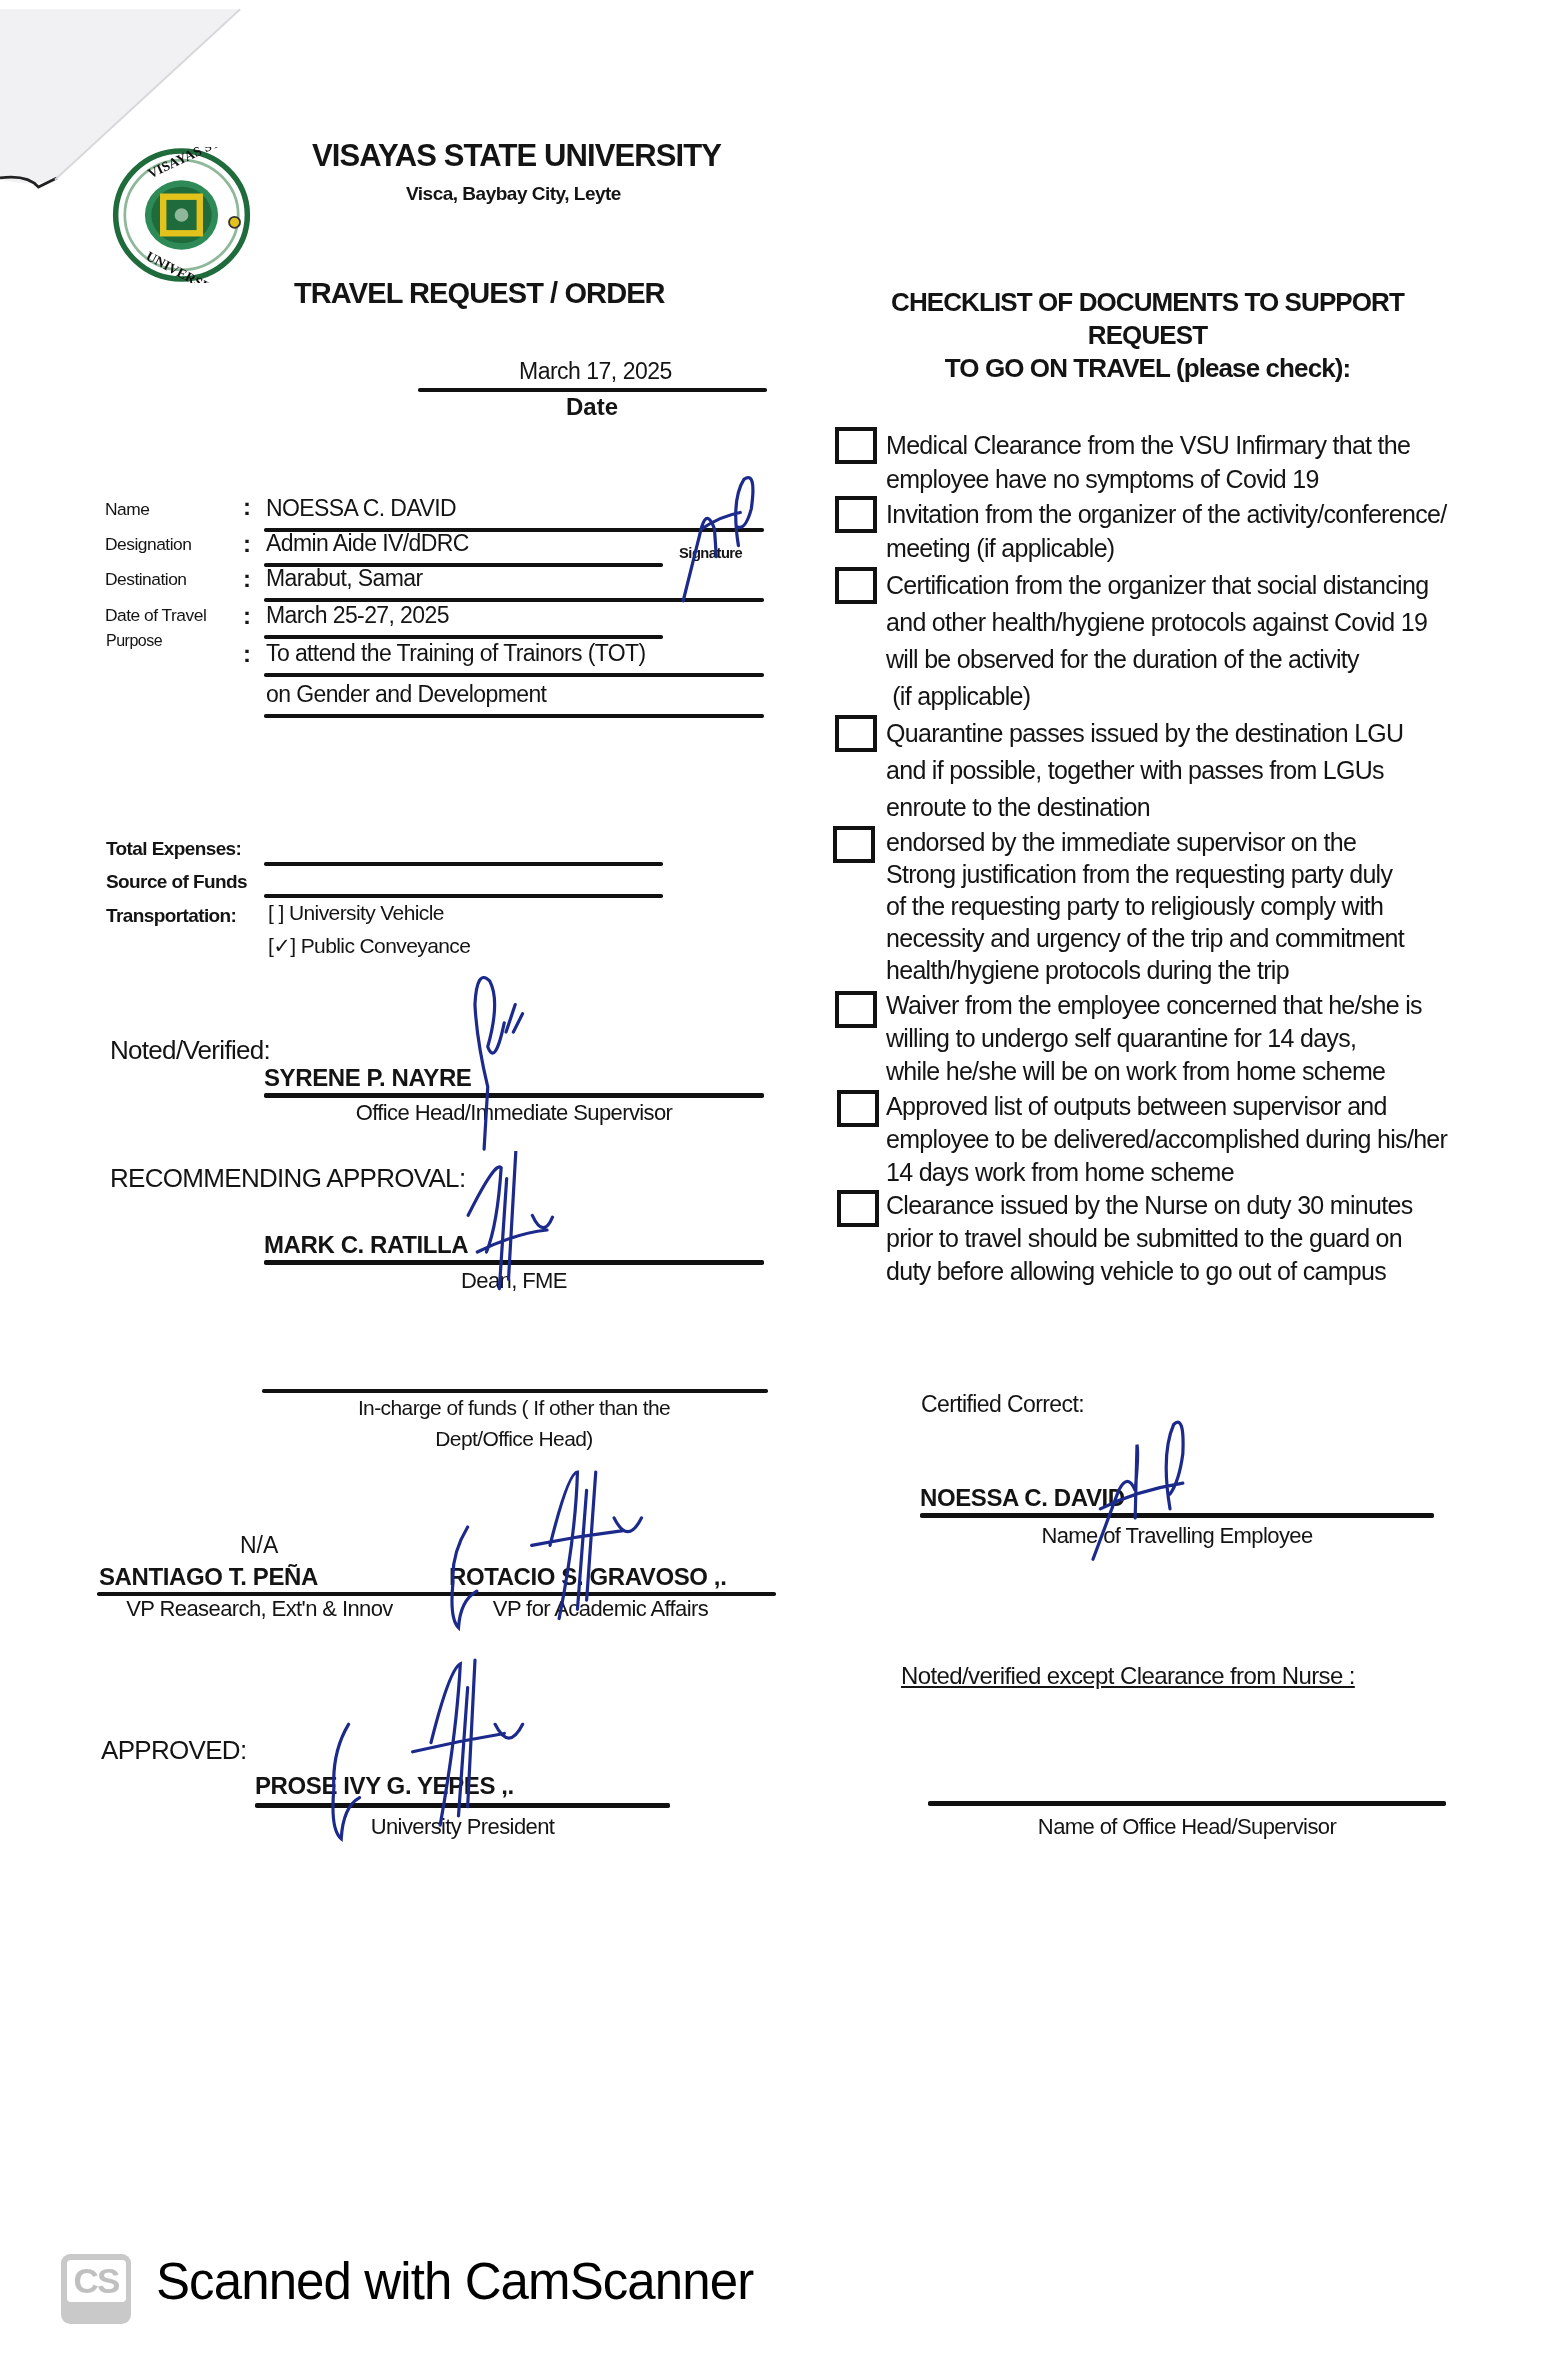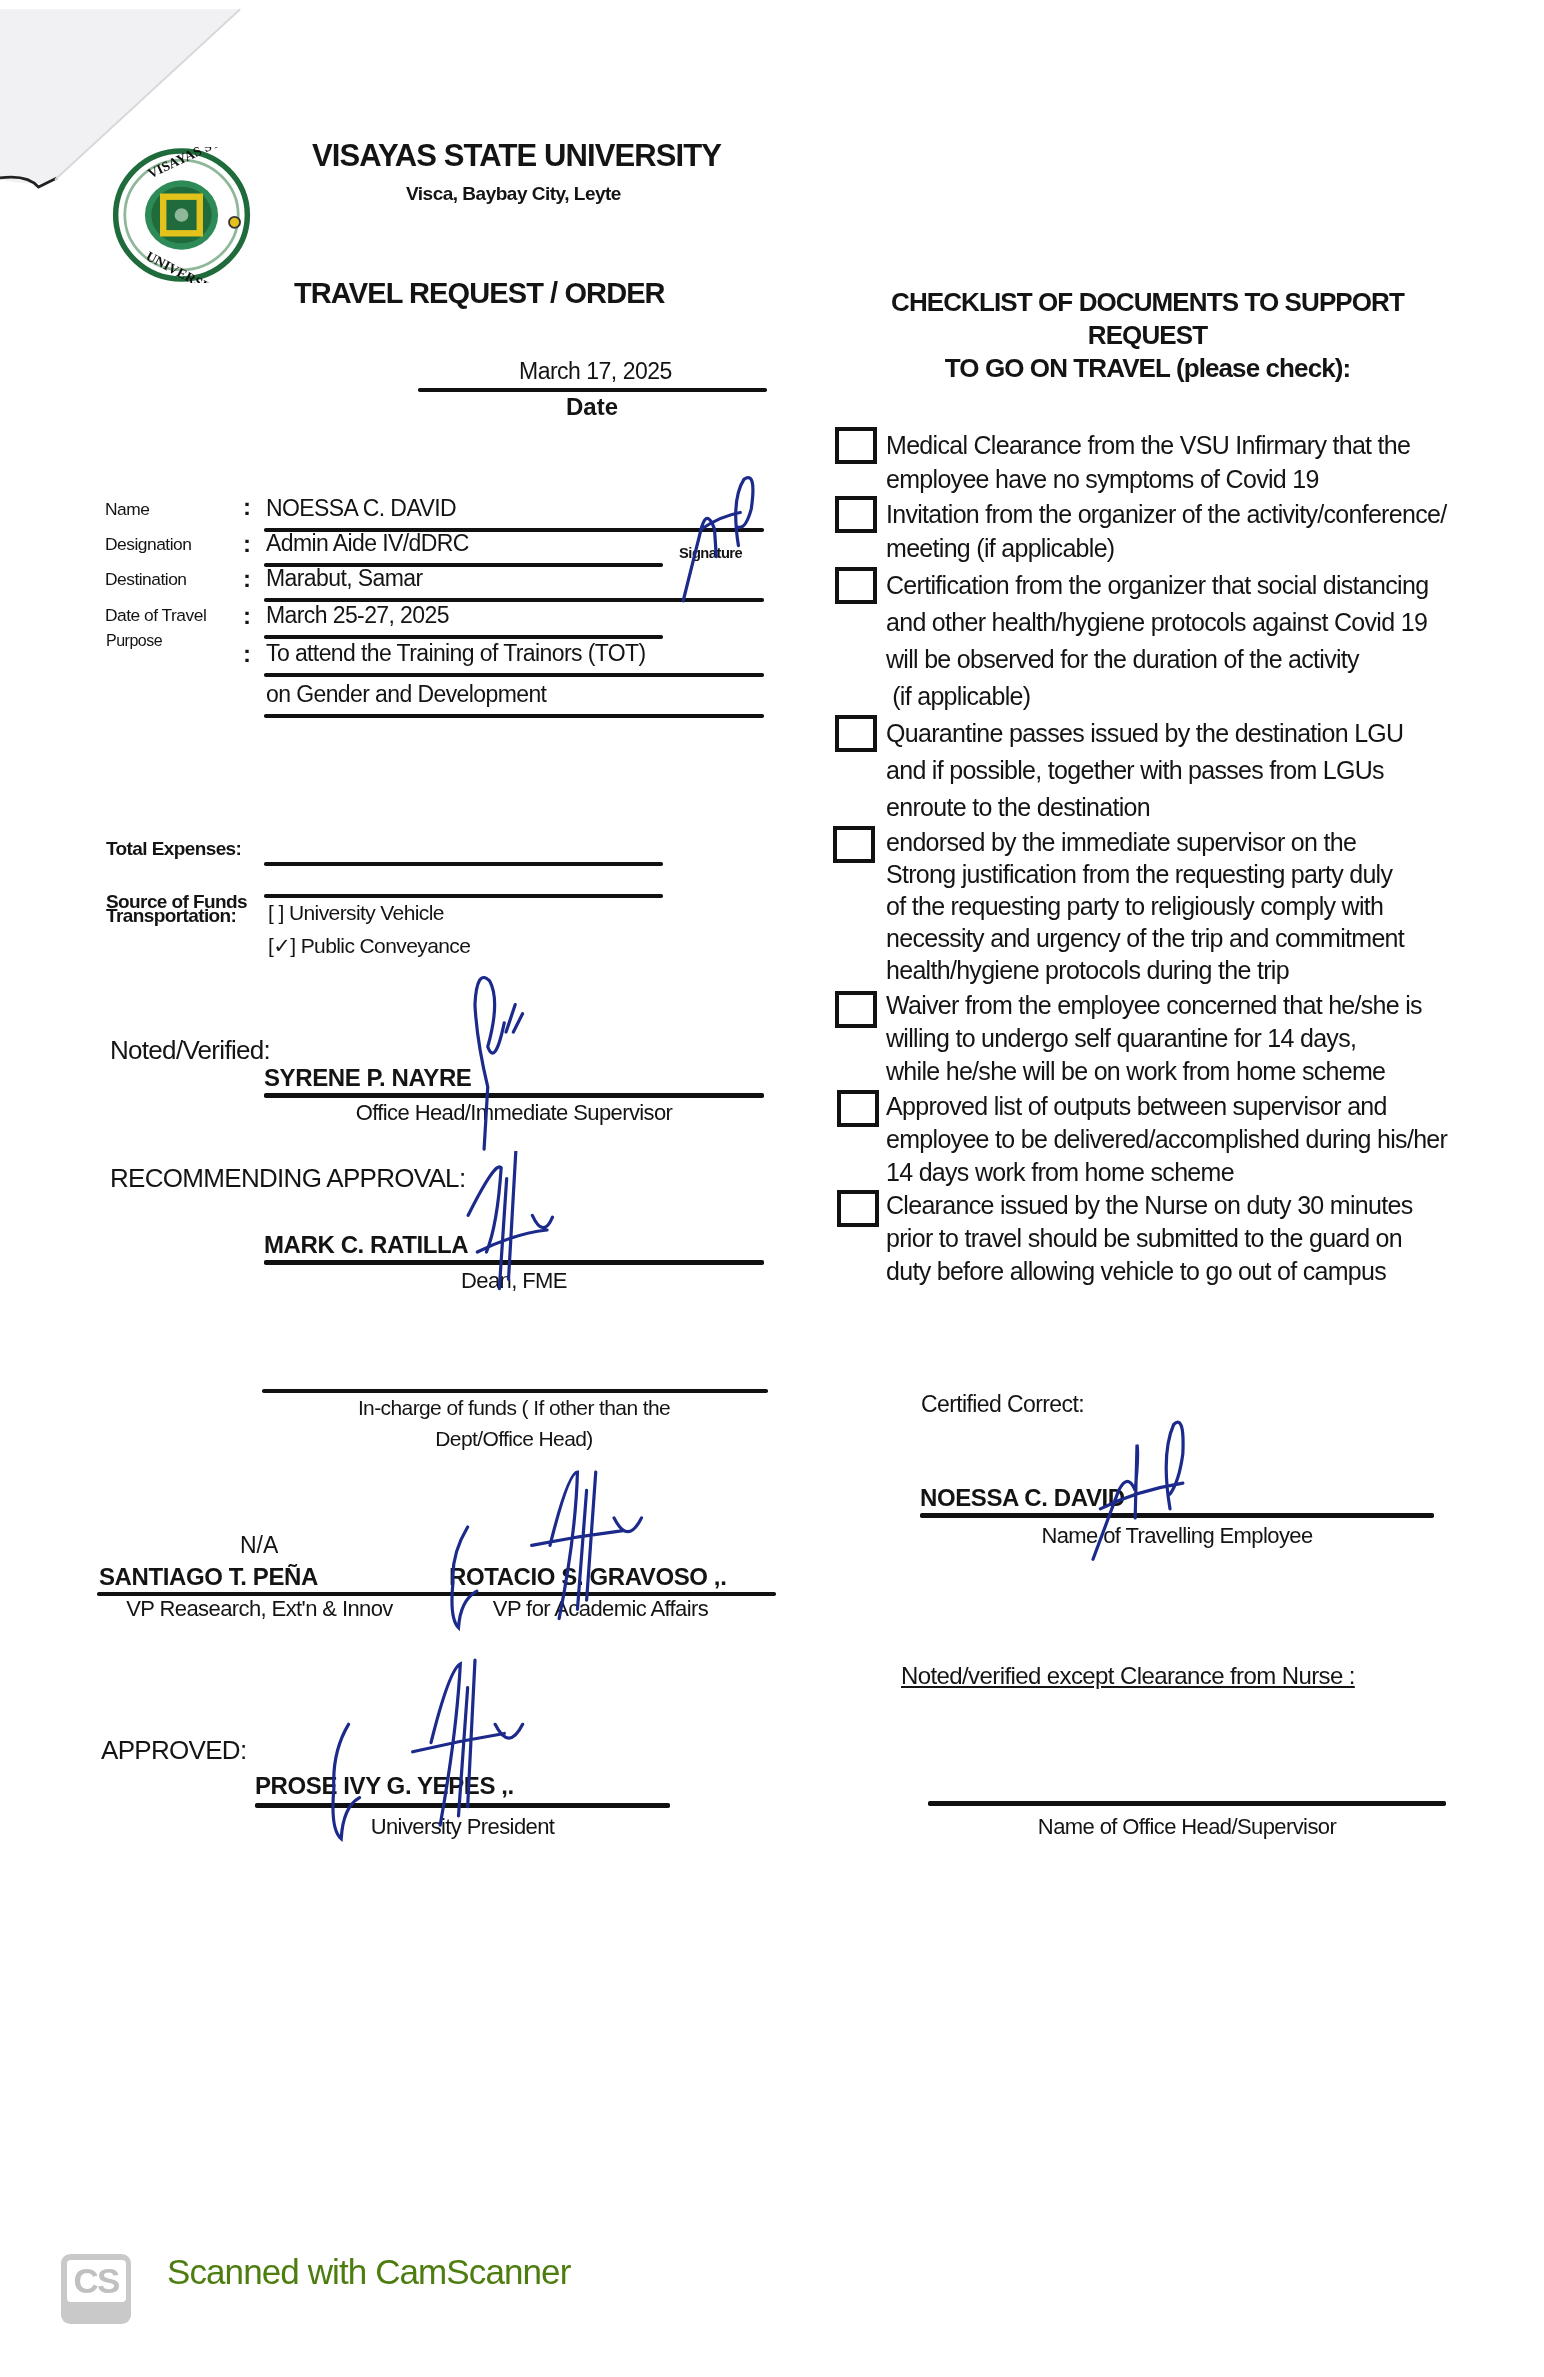--- a/index.html
+++ b/index.html
@@ -81,21 +81,21 @@
   <div class="field-val" style="left:266px;top:681px">on Gender and Development</div>
   <div class="line" style="left:264px;top:714px;width:500px"></div>
 </div>
 <div class="abs" style="left:679px;top:545px;font-size:14.7px;font-weight:bold;letter-spacing:-0.5px">Signature</div>
 <svg class="sig" style="left:674px;top:472px" width="92" height="138" viewBox="0 0 100 150">
   <path d="M10 140 L30 60 Q36 40 44 62 L46 92 M30 62 Q50 48 72 44 M70 80 Q62 30 76 8 Q90 -2 84 40 Q78 62 70 60" stroke="#1c2a8c" stroke-width="3.5" fill="none" stroke-linecap="round"></path>
 </svg>
 
 <div class="lbl b" style="left:106px;top:838px;font-size:19px">Total Expenses:</div>
 <div class="line" style="left:264px;top:862px;width:399px"></div>
-<div class="lbl b" style="left:106px;top:891px;font-size:19px">Source of Funds</div>
+<div class="lbl b" style="left:106px;top:871px;font-size:19px">Source of Funds</div>
 <div class="line" style="left:264px;top:894px;width:399px"></div>
 <div class="lbl b" style="left:106px;top:905px;font-size:19px">Transportation:</div>
 <div class="lbl" style="left:268px;top:901px;font-size:21px">[  ] University Vehicle</div>
 <div class="lbl" style="left:268px;top:934px;font-size:21px">[✓] Public Conveyance</div>
 
 <div class="section" style="left:110px;top:1035px">Noted/Verified:</div>
 <div class="sig-name" style="left:264px;top:1064px;width:500px">SYRENE P. NAYRE</div>
 <div class="line" style="left:264px;top:1093px;width:500px;height:4.6px"></div>
 <div class="sig-title" style="left:264px;top:1100px;width:500px">Office Head/Immediate Supervisor</div>
 <svg class="sig" style="left:449px;top:968px" width="83" height="183" viewBox="0 0 90 200">
@@ -212,14 +212,14 @@
 </svg>
 
 <div class="lbl" style="left:901px;top:1662px;font-size:24px;text-decoration:underline">Noted/verified except Clearance from Nurse :</div>
 <div class="line" style="left:928px;top:1801px;width:518px;height:4.6px"></div>
 <div class="sig-title" style="left:928px;top:1814px;width:518px">Name of Office Head/Supervisor</div>
 
 <div class="abs" style="left:61px;top:2254px;width:70px;height:70px;border-radius:9.2px;background:#c9c9c9;overflow:hidden">
   <div style="position:absolute;left:5.5px;top:5.5px;right:5.5px;height:42px;background:#fff;border-radius:3.7px"></div>
   <div class="b" style="position:absolute;left:5.5px;top:5.5px;width:59px;text-align:center;font-size:35px;line-height:42px;color:#c0c0c0;letter-spacing:-1.8px">CS</div>
 </div>
-<div class="abs" style="left:167px;top:2252px;font-size:35px;color:#4d7c0f;letter-spacing:-0.9px">Scanned with CamScanner</div>
+<div class="abs" style="left:156px;top:2252px;font-size:51px;color:#000000;letter-spacing:-0.9px">Scanned with CamScanner</div>
 
 
 </body></html>

